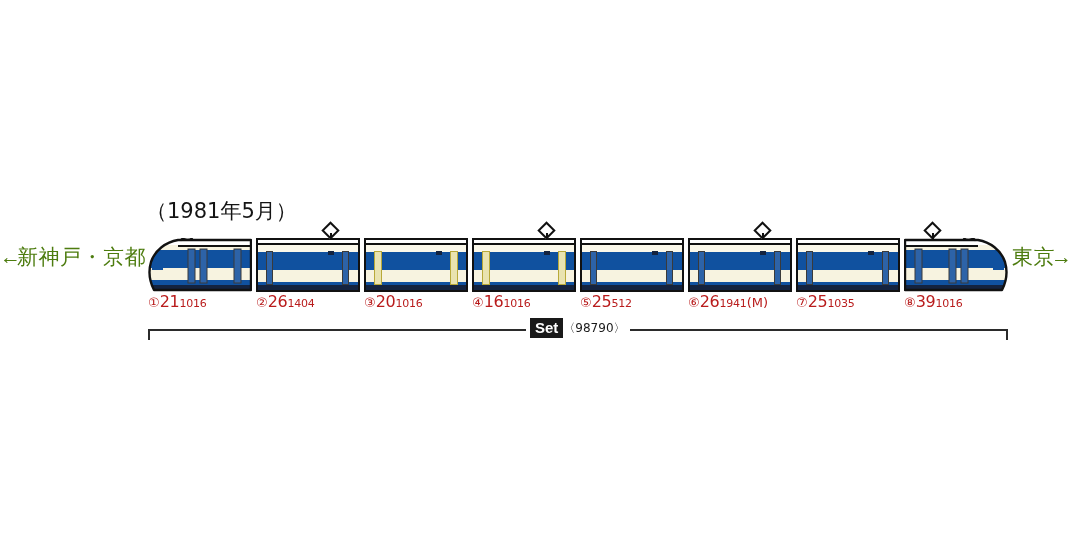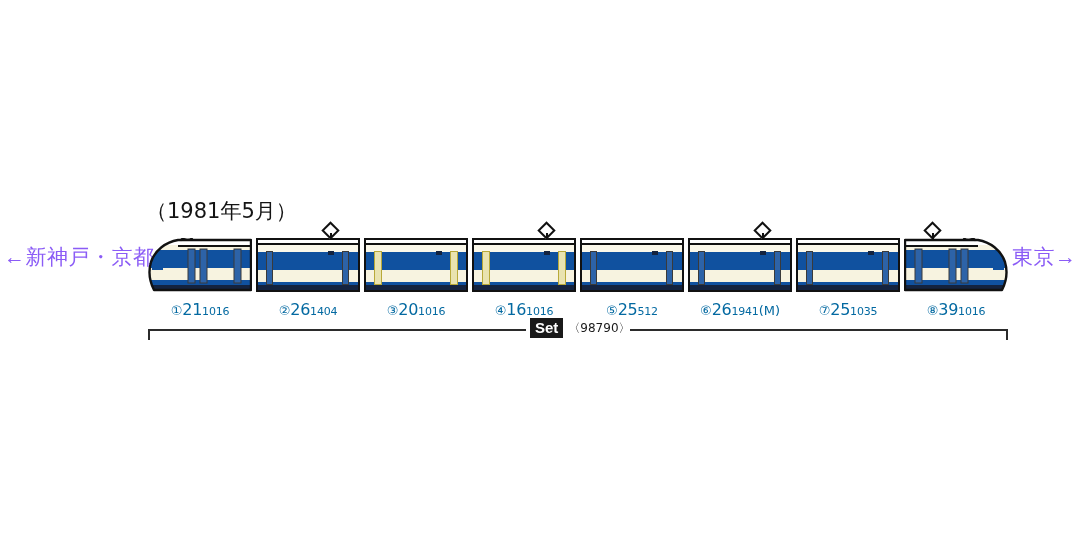--- a/index.html
+++ b/index.html
@@ -13,22 +13,22 @@
     position:relative;
   }
   .stage{position:absolute;left:0;top:0;width:857px;height:540px;}
 
   
   .dest{
     position:absolute;
     font-size:21px;
     letter-spacing:0.5px;
     white-space:nowrap;
-    color:#8b5cf6;
-    font-family:Liberation Sans, sans-serif;
+    color:#4d7c0f;
+    font-family:Liberation Mono, monospace;
   }
   .dest-left{left:4px;top:243px;}
   .dest-right{left:1012px;top:243px;}
 
   
   .date-caption{
     position:absolute;
     left:146px;top:197px;
     font-size:21px;
     white-space:nowrap;
@@ -119,25 +119,24 @@
   .nose-wrap{position:absolute;top:0;left:0;height:54px;}
   .nose-svg{display:block;}
 
   
   .labels{
     position:absolute;
     left:148px;top:292px;width:860px;height:20px;
   }
   .carlabel{
     position:absolute;
-    top:8px;
-    text-align:center;
+    top:0;
     font-size:14px;
     white-space:nowrap;
-    color:#0369a1;
+    color:#b91c1c;
     font-family:"DejaVu Sans","Liberation Sans",sans-serif;
   }
   .carlabel .circ{font-size:13px;}
   .carlabel .main{font-size:16px;letter-spacing:-0.3px;}
   .carlabel .sub{font-size:11px;letter-spacing:-0.2px;}
   .carlabel .mflag{font-size:13px;}
 
   
   .bracket{
     position:absolute;
@@ -145,21 +144,21 @@
   }
   .bracket .bar-l,.bracket .bar-r{
     position:absolute;top:11px;height:2px;background:#2b2b2b;
   }
   .bracket .tick-l,.bracket .tick-r{
     position:absolute;top:11px;width:2px;height:11px;background:#2b2b2b;
   }
   .setbox{
     position:absolute;
     left:382px;top:0px;
-    display:flex;align-items:center;gap:5px;
+    display:flex;align-items:center;
   }
   .set-chip{
     background:#191919;color:#ffffff;
     font-size:15px;font-weight:bold;
     padding:1px 5px 2px 5px;
     line-height:1.15;
     font-family:"Liberation Sans","DejaVu Sans",sans-serif;
   }
   .set-code{
     font-size:12px;color:#1a1a1a;white-space:nowrap;

